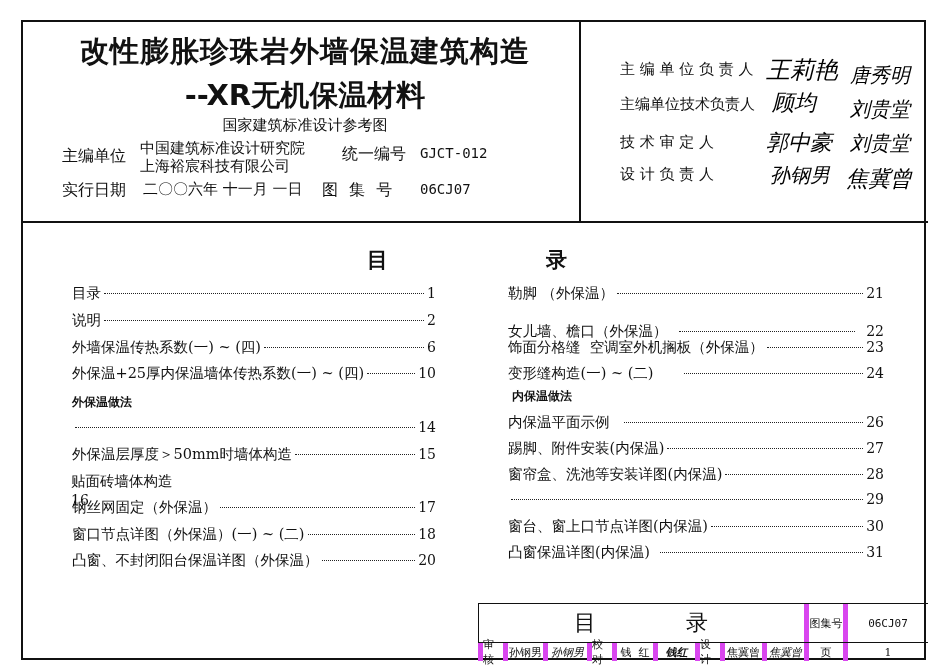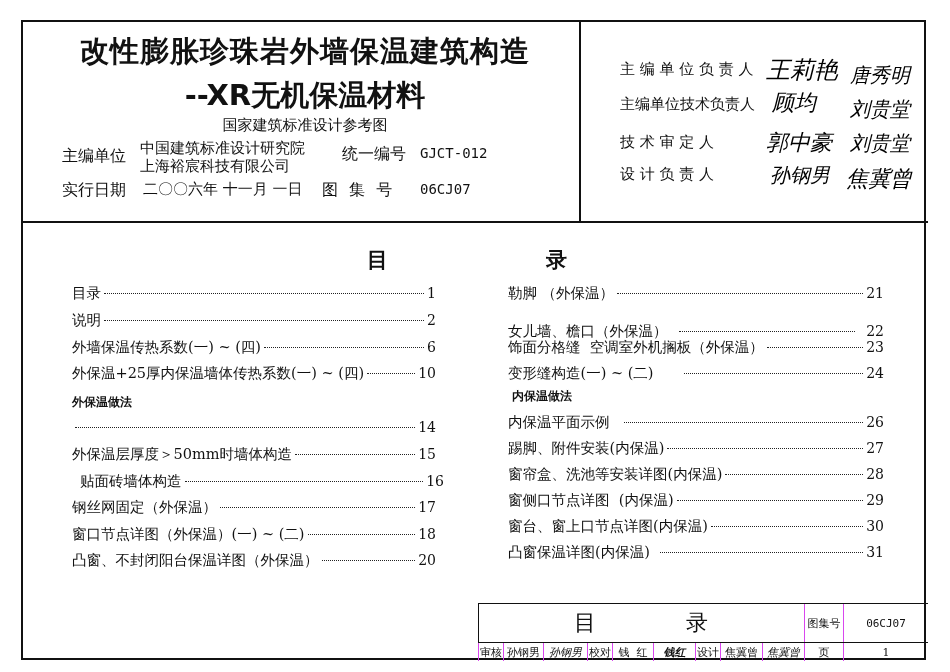--- a/index.html
+++ b/index.html
@@ -26,21 +26,21 @@
   
   .toc-head { position: absolute; top: 246px; font-family: "DejaVu Sans", "Liberation Sans", sans-serif; font-size: 21px; font-weight: bold; }
   .toc-row { position: absolute; display: flex; align-items: baseline; font-size: 14.5px; height: 20px; }
   .toc-row .t { white-space: pre; }
   .toc-row .dots { flex: 1; border-bottom: 1px dotted #222; margin: 0 3px; transform: translateY(-4px); }
   .toc-row .p { font-family: "DejaVu Serif", serif; font-size: 14px; }
   .sec-head { position: absolute; font-family: "DejaVu Sans", "Liberation Sans", sans-serif; font-size: 12px; font-weight: bold; }
 
   
   .tb { position: absolute; left: 478px; top: 603px; width: 450px; height: 58px; border: 1px solid #111; border-right: none; border-bottom: none; box-sizing: border-box; }
-  .tb-cell { position: absolute; box-sizing: border-box; border-left: 1px solid #d946ef; display: flex; align-items: center; justify-content: center; font-size: 11px; }
+  .tb-cell { position: absolute; box-sizing: border-box; border-left: 5px solid #d946ef; display: flex; align-items: center; justify-content: center; font-size: 11px; }
   .tb-row2 { position: absolute; left: 478px; top: 642px; width: 450px; height: 1px; background: #111; }
   .tb-title { position: absolute; left: 478px; top: 604px; width: 326px; height: 38px; display: flex; align-items: center; justify-content: center; font-family: "DejaVu Sans", "Liberation Sans", sans-serif; font-size: 22px; }
   .tb-title span { display: inline-block; }
 </style>
 </head>
 <body>
 
 <div class="frame"></div>
 <div class="hdiv"></div>
 <div class="vdiv"></div>
@@ -103,21 +103,21 @@
 
 <div class="toc-row" style="left:72px;top:419px;width:364px;">
     <span class="dots"></span>
     <span class="p">14</span>
 </div>
 <div class="toc-row" style="left:72px;top:445px;width:364px;">
   <span class="t">外保温层厚度＞50mm时墙体构造</span>
     <span class="dots"></span>
     <span class="p">15</span>
 </div>
-<div class="toc-row" style="left:80px;top:472px;width:364px;">
+<div class="toc-row" style="left:68px;top:472px;width:364px;flex-direction:column;">
   <span class="t">贴面砖墙体构造</span>
     <span class="dots"></span>
     <span class="p">16</span>
 </div>
 <div class="toc-row" style="left:72px;top:498px;width:364px;">
   <span class="t">钢丝网固定（外保温）</span>
     <span class="dots"></span>
     <span class="p">17</span>
 </div>
 <div class="toc-row" style="left:72px;top:525px;width:364px;">
@@ -163,21 +163,20 @@
   <span class="t">踢脚、附件安装(内保温)</span>
     <span class="dots"></span>
     <span class="p">27</span>
 </div>
 <div class="toc-row" style="left:508px;top:465px;width:376px;">
   <span class="t">窗帘盒、洗池等安装详图(内保温)</span>
     <span class="dots"></span>
     <span class="p">28</span>
 </div>
 <div class="toc-row" style="left:508px;top:491px;width:376px;">
-  <span class="t">窗侧口节点详图  (内保温)</span>
     <span class="dots"></span>
     <span class="p">29</span>
 </div>
 <div class="toc-row" style="left:508px;top:517px;width:376px;">
   <span class="t">窗台、窗上口节点详图(内保温)</span>
     <span class="dots"></span>
     <span class="p">30</span>
 </div>
 <div class="toc-row" style="left:508px;top:543px;width:376px;">
   <span class="t">凸窗保温详图(内保温)</span>

